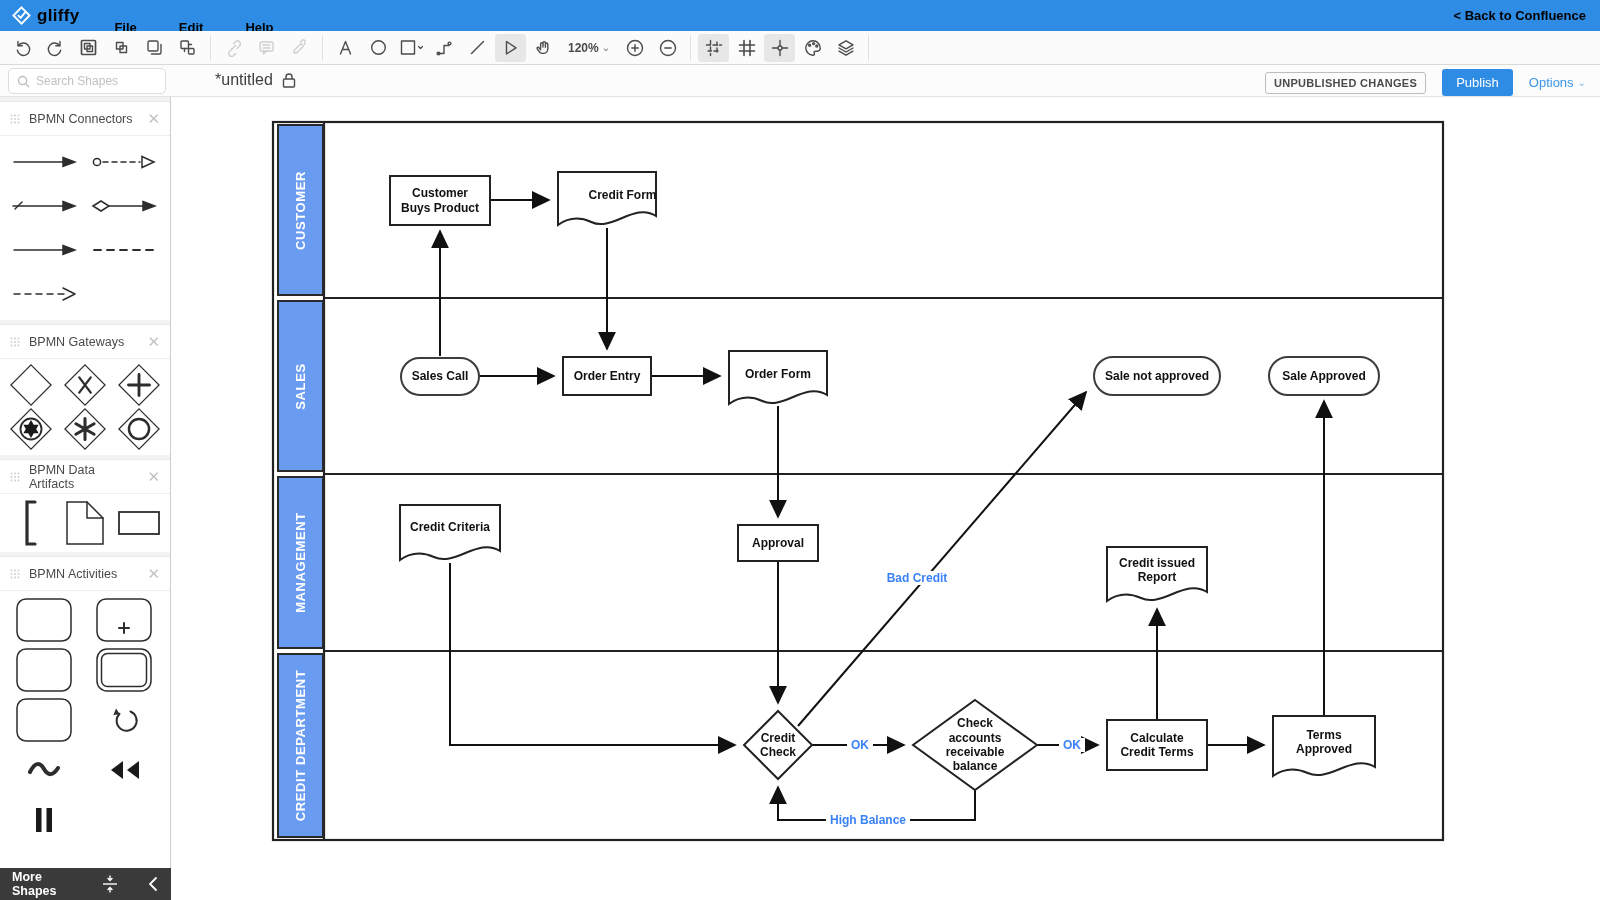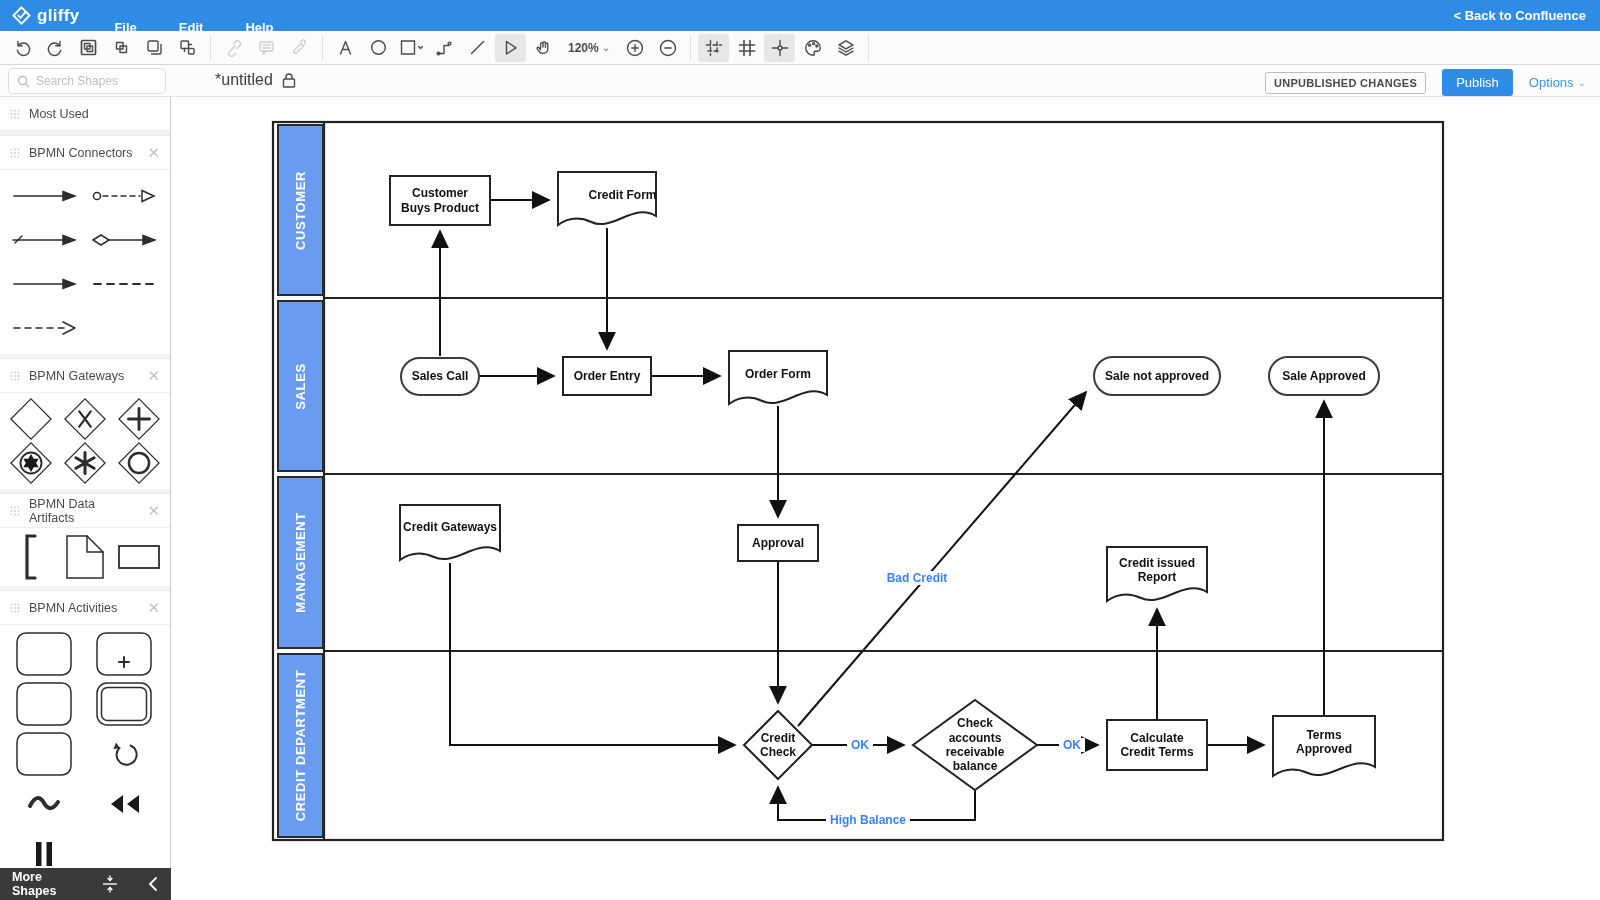--- a/index.html
+++ b/index.html
@@ -2,21 +2,21 @@
 <html><head>
 <meta charset="utf-8">
 <style>
   * { margin:0; padding:0; box-sizing:border-box; }
   html,body { width:1600px; height:900px; overflow:hidden; background:#fff;
               font-family:"Liberation Sans", sans-serif; }
   .abs { position:absolute; }
 
   
   #topbar { position:absolute; left:0; top:0; width:1600px; height:31px;
-            background:#2f8ce4; display:flex; align-items:center; color:#ffffff; }
+            background:#2f8ce4; display:flex; align-items:center; color:#000000; }
   #brand { display:flex; align-items:center; gap:6px; padding:0 14px 0 12px; }
   #brand .word { font-size:17px; font-weight:bold; letter-spacing:.3px; }
   .menu-item { font-size:13px; font-weight:bold; padding:0 21px; cursor:default;margin-top:24px; }
   #back-link { margin-left:auto; padding-right:14px; font-size:13px; font-weight:bold; }
 
   
   #toolbar { position:absolute; left:0; top:31px; width:1600px; height:34px;
              background:#fbfbfb; border-bottom:1px solid #d9d9d9;
              display:flex; align-items:center; padding-left:6px; }
   .tbtn { width:31px; height:28px; display:flex; align-items:center; justify-content:center;
@@ -264,36 +264,20 @@
     <button id="publish-btn">Publish</button>
     <div id="options-btn">
       <span>Options</span>
       <span class="caret">⌄</span>
     </div>
   </div>
 </div>
 
 <div id="sidebar">
 
-  <div class="sec-head">
-    <svg width="10" height="10" viewBox="0 0 10 10">
-        <g fill="#d0d0d0">
-          <circle cx="1.5" cy="1.5" r="1"></circle>
-          <circle cx="5" cy="1.5" r="1"></circle>
-          <circle cx="8.5" cy="1.5" r="1"></circle>
-          <circle cx="1.5" cy="5" r="1"></circle>
-          <circle cx="5" cy="5" r="1"></circle>
-          <circle cx="8.5" cy="5" r="1"></circle>
-          <circle cx="1.5" cy="8.5" r="1"></circle>
-          <circle cx="5" cy="8.5" r="1"></circle>
-          <circle cx="8.5" cy="8.5" r="1"></circle>
-        </g>
-      </svg>
-    <span class="title">Most Used</span>
-  </div>
   <div class="sec-sep"></div>
 
   <div class="sec-head">
     <svg width="10" height="10" viewBox="0 0 10 10">
         <g fill="#d0d0d0">
           <circle cx="1.5" cy="1.5" r="1"></circle>
           <circle cx="5" cy="1.5" r="1"></circle>
           <circle cx="8.5" cy="1.5" r="1"></circle>
           <circle cx="1.5" cy="5" r="1"></circle>
           <circle cx="5" cy="5" r="1"></circle>
@@ -601,21 +585,21 @@
     </div>
 
   <div class="node-label" style="left:219px;top:79px;width:100px;height:49px">Customer
 Buys Product</div>
   <div class="node-label" style="left:400px;top:75px;width:103px;height:46px">Credit Form</div>
   <div class="node-label" style="left:230px;top:261px;width:78px;height:37px">Sales Call</div>
   <div class="node-label" style="left:392px;top:260px;width:88px;height:38px">Order Entry</div>
   <div class="node-label" style="left:558px;top:254px;width:98px;height:46px">Order Form</div>
   <div class="node-label" style="left:923px;top:260px;width:126px;height:38px">Sale not approved</div>
   <div class="node-label" style="left:1098px;top:260px;width:110px;height:38px">Sale Approved</div>
-  <div class="node-label" style="left:229px;top:408px;width:100px;height:44px">Credit Gateways</div>
+  <div class="node-label" style="left:229px;top:408px;width:100px;height:44px">Credit Criteria</div>
   <div class="node-label" style="left:567px;top:428px;width:80px;height:36px">Approval</div>
   <div class="node-label" style="left:936px;top:450px;width:100px;height:46px">Credit issued
 Report</div>
   <div class="node-label" style="left:573px;top:614px;width:68px;height:68px">Credit
 Check</div>
   <div class="node-label" style="left:742px;top:603px;width:124px;height:90px">Check
 accounts
 receivable
 balance</div>
   <div class="node-label" style="left:936px;top:623px;width:100px;height:50px">Calculate

